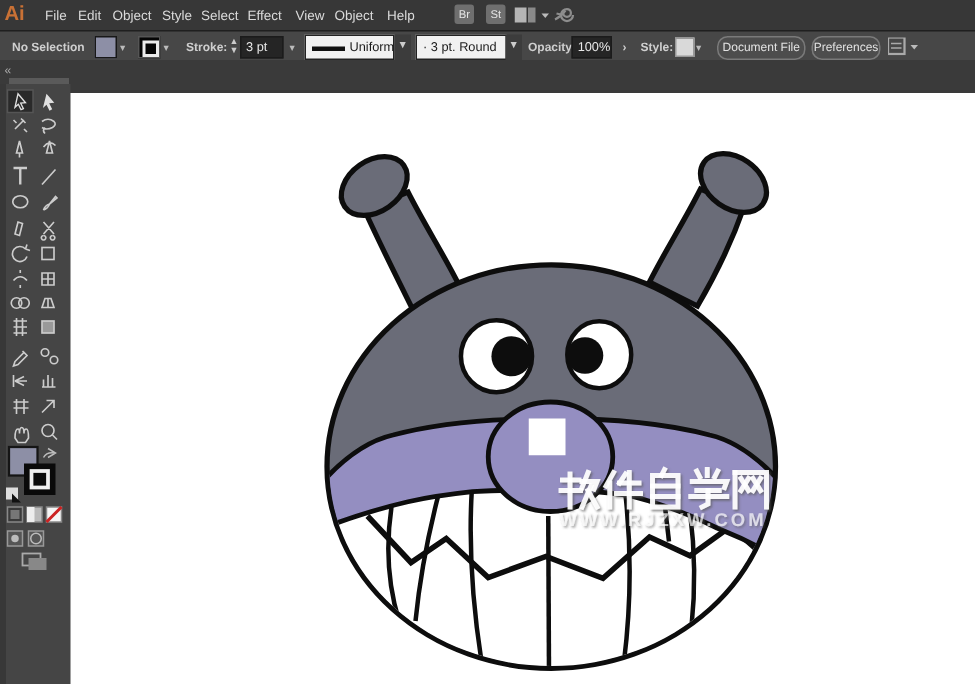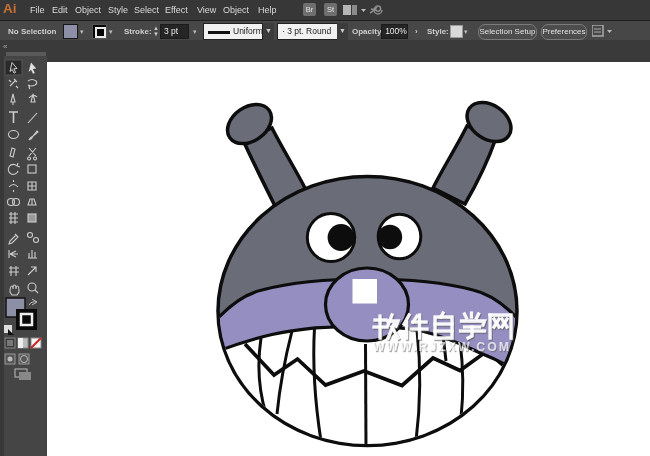--- a/index.html
+++ b/index.html
@@ -168,21 +168,21 @@
   </span>
   <span class="wcaret" style="left:263px;">▼</span>
   <span class="wdrop" style="left:277px;width:59px;"><span style="padding-left:4px;">·&nbsp;3 pt. Round</span></span>
   <span class="wcaret" style="left:337px;">▼</span>
   <span class="lb" style="left:352px;">Opacity:</span>
   <span class="dfield" style="left:381px;width:22px;text-align:center;">100%</span>
   <span class="lb" style="left:415px;">›</span>
   <span class="lb" style="left:427px;">Style:</span>
   <span class="abs" style="left:450px;top:4px;width:11px;height:11px;background:#d9d9d9;border:1px solid #999;"></span>
   <span class="caret" style="left:464px;">▾</span>
-  <span class="btn" style="left:478px;width:57px;">Selection Setup</span>
+  <span class="btn" style="left:478px;width:57px;">Document File</span>
   <span class="btn" style="left:541px;width:44px;">Preferences</span>
   <svg class="abs" style="left:592px;top:4px;" width="22" height="12">
     <rect x="0" y="0" width="11" height="11" fill="none" stroke="#aaa" stroke-width="1.5"></rect>
     <path d="M2,4 l7,0 M2,7 l7,0" stroke="#aaa" stroke-width="1"></path>
     <path d="M15,5 l5,0 l-2.5,3 z" fill="#bbb"></path>
   </svg>
 </div>
 
 <div id="tabbar" class="abs">
   <span class="abs" style="left:3px;top:2px;color:#aaa;font-size:8px;">«</span>

